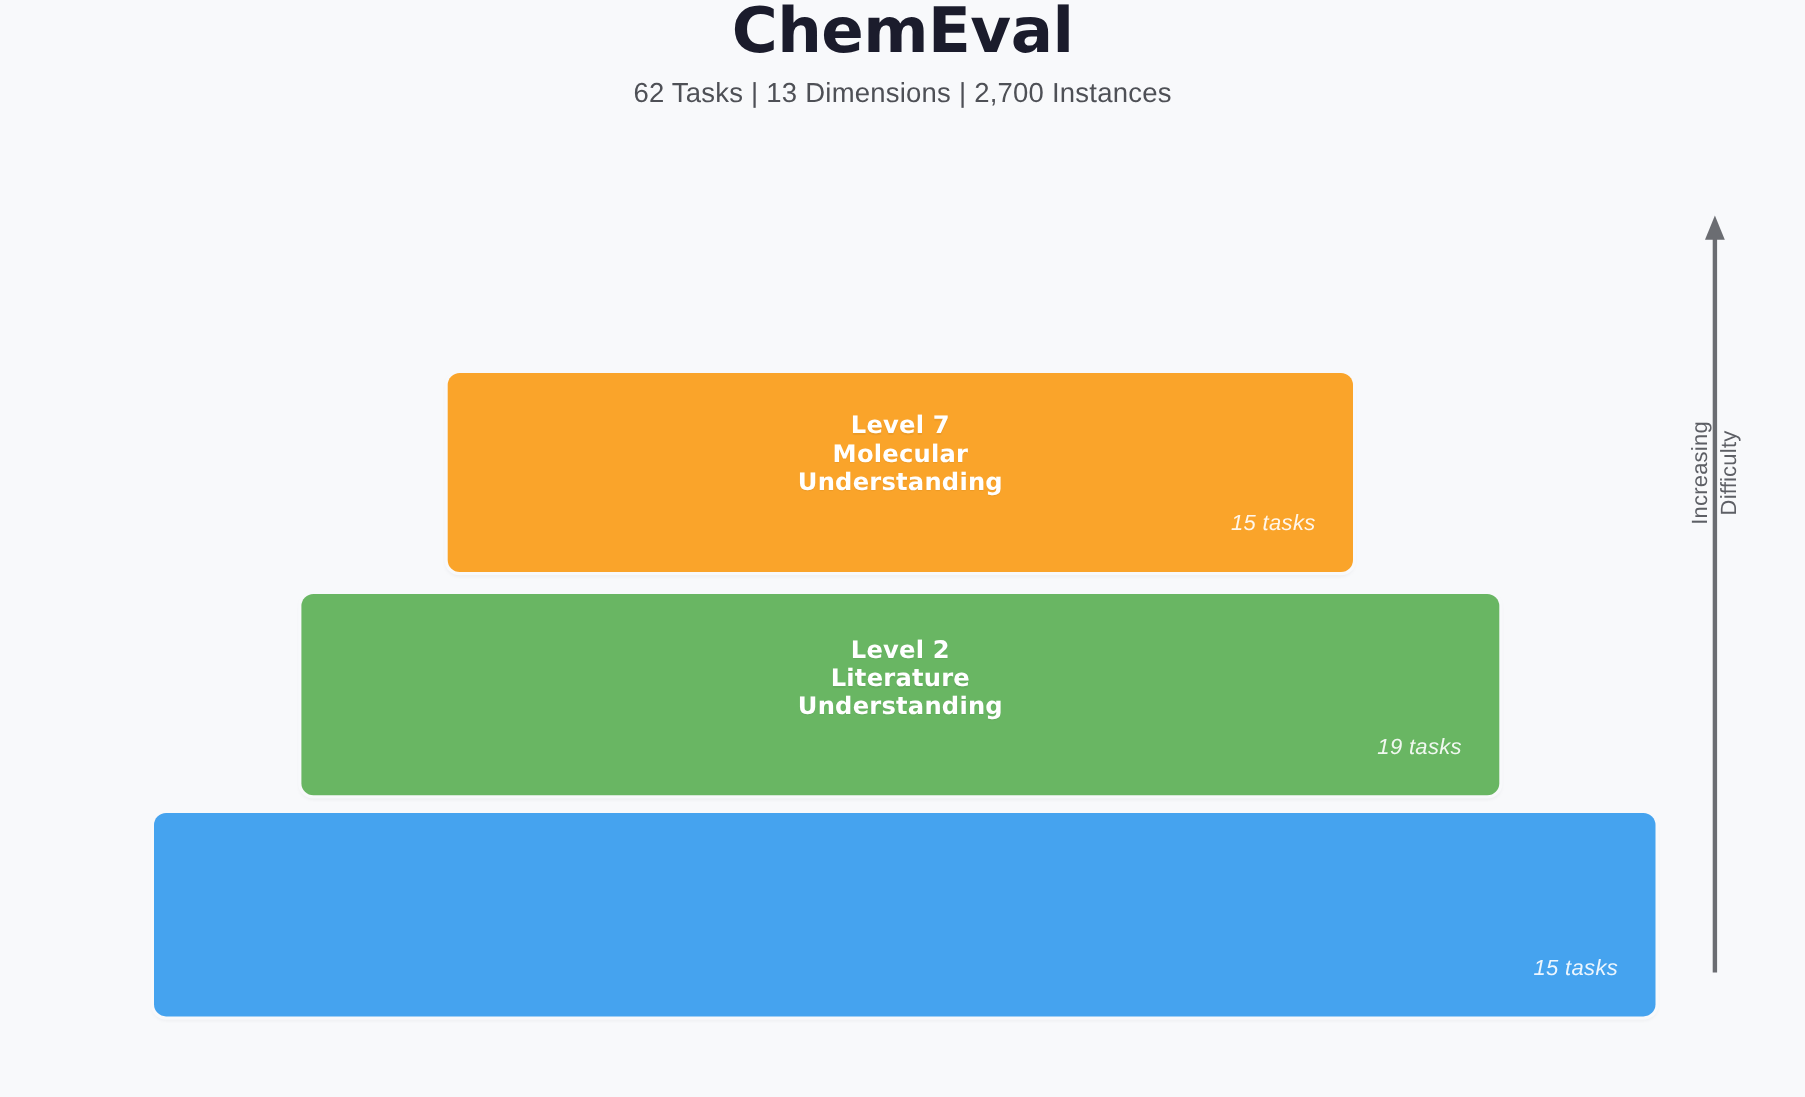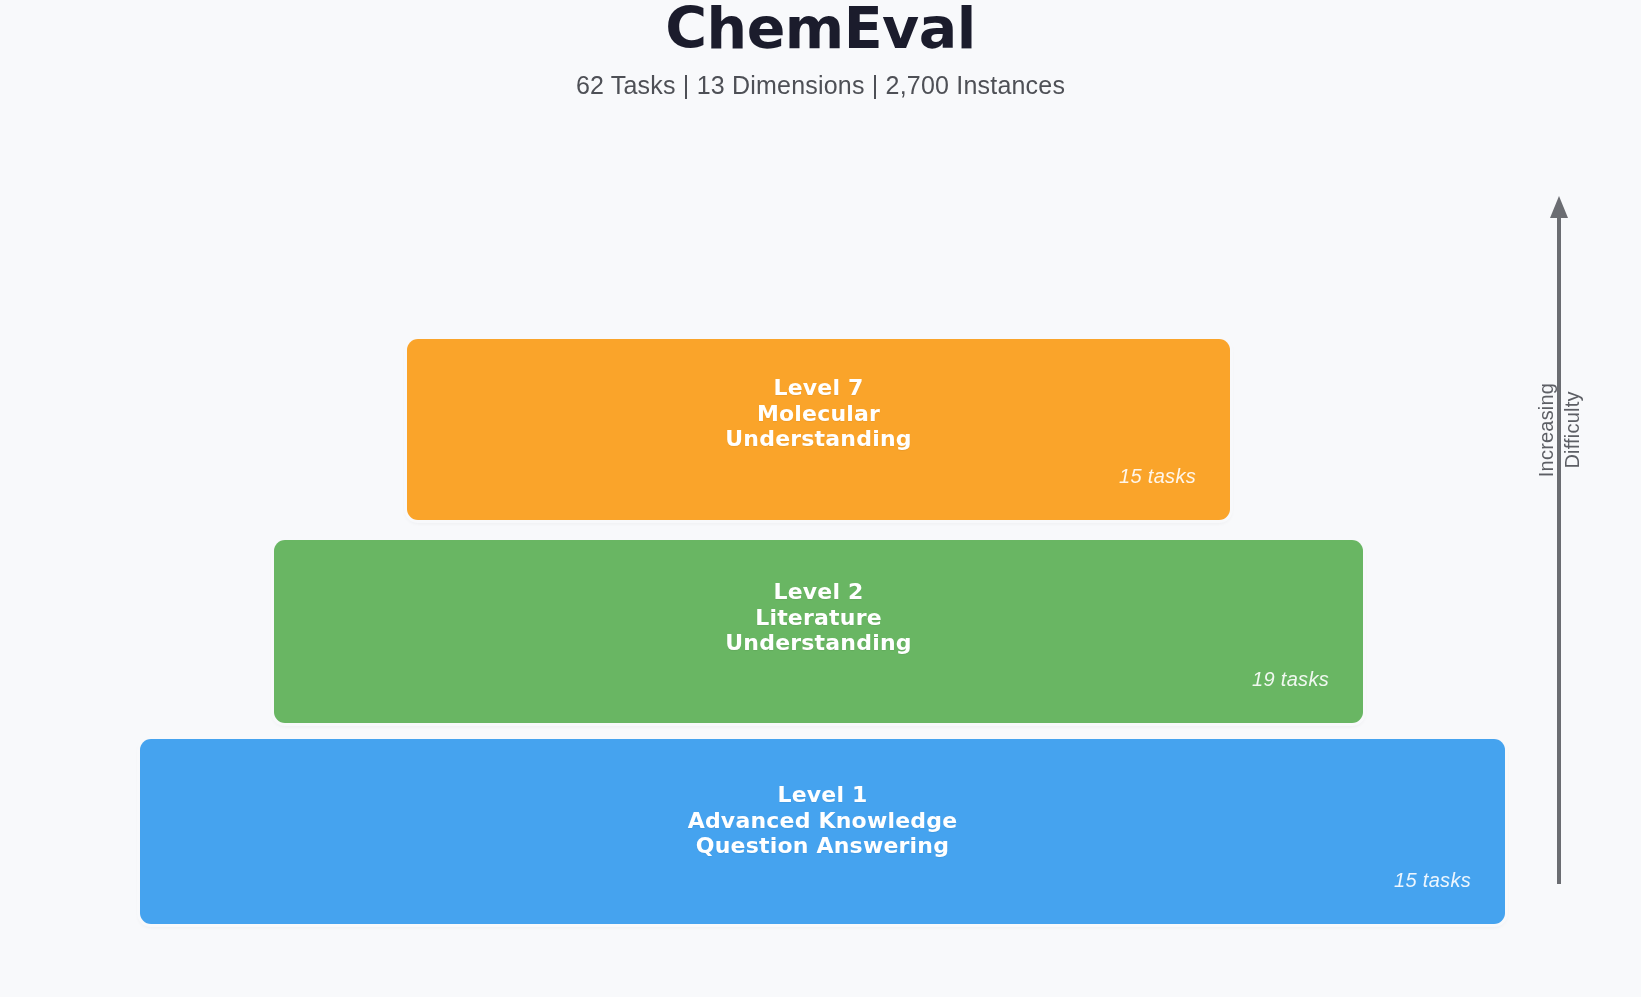--- a/index.html
+++ b/index.html
@@ -151,23 +151,20 @@
     </div>
 
     <div class="tier" id="tier-l2" style="background: rgb(105, 182, 99);">
       <div class="tier-label">Level 2
 Literature
 Understanding</div>
       <div class="tier-count">19 tasks</div>
     </div>
 
     <div class="tier" id="tier-l1" style="background: rgb(69, 163, 239);">
-      <div class="tier-label">Level 1
-Advanced Knowledge
-Question Answering</div>
       <div class="tier-count">15 tasks</div>
     </div>
 
   </div>
 
   <div class="difficulty-axis">
     <svg class="difficulty-arrow-svg" width="100" height="700" viewBox="0 0 100 700">
       <line x1="31" y1="694" x2="31" y2="22" stroke="#6b6d72" stroke-width="4"></line>
       <polygon points="31,6 22,28 40,28" fill="#6b6d72"></polygon>
     </svg>

